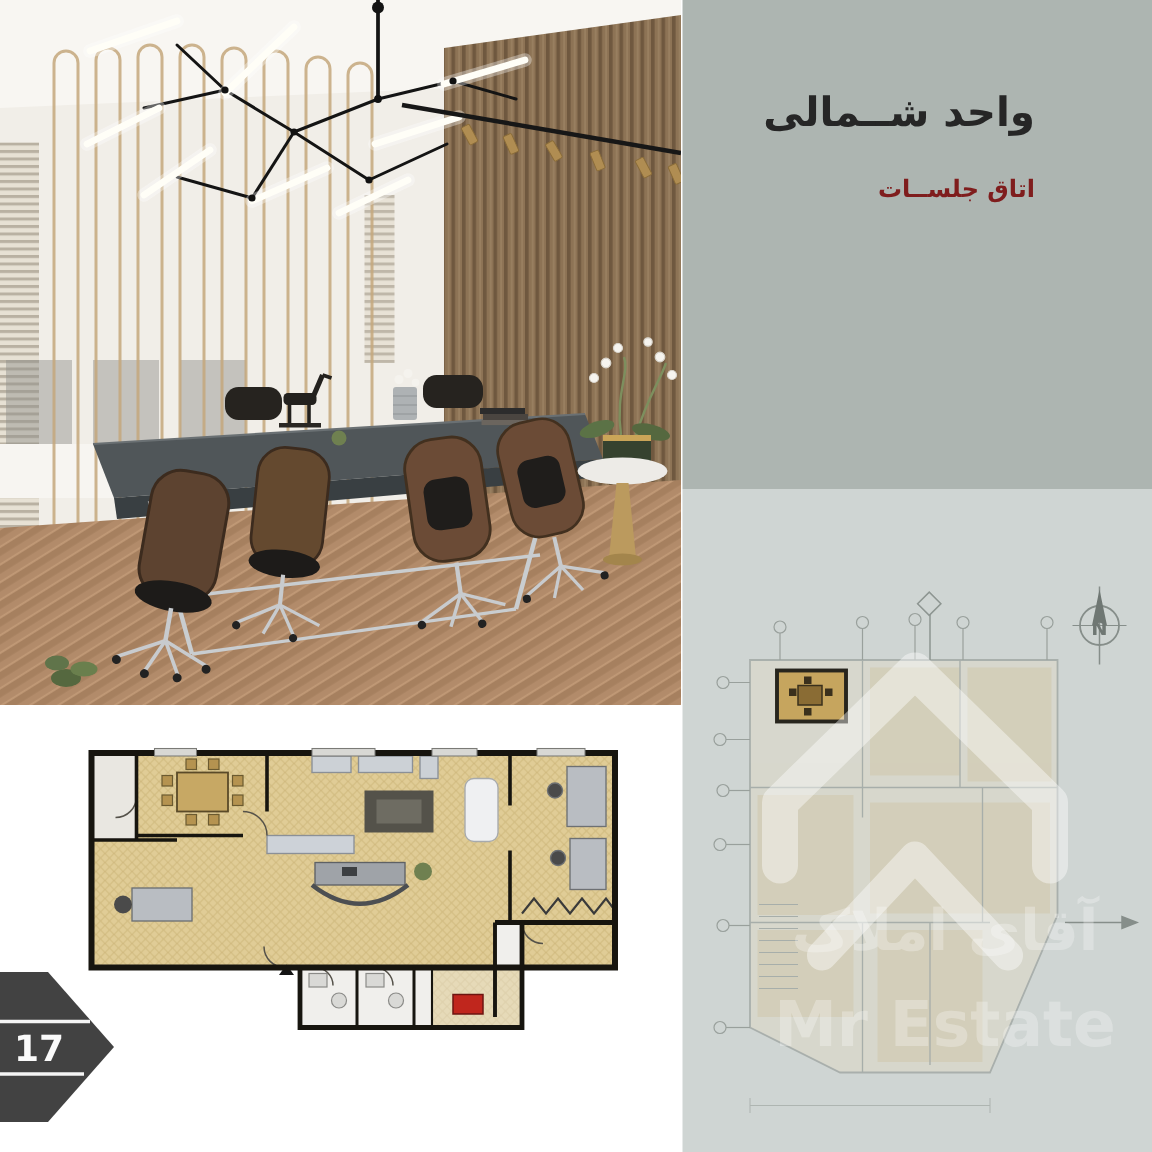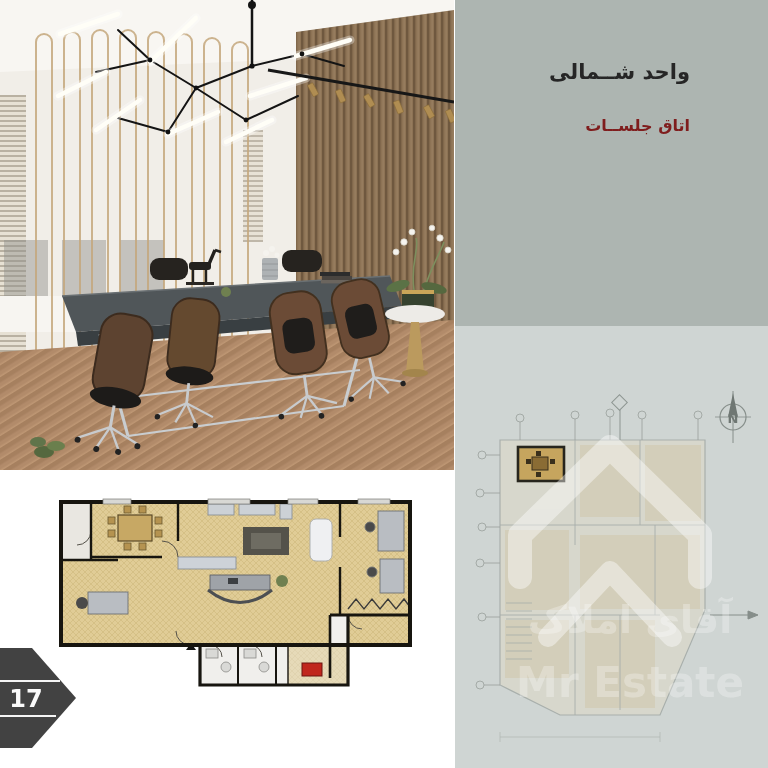--- a/index.html
+++ b/index.html
@@ -2,21 +2,21 @@
 <html lang="fa"><head>
 <meta charset="utf-8">
 <style>
   html,body{margin:0;padding:0;background:#ffffff;}
   .canvas{position:relative;width:768px;height:768px;background:#ffffff;overflow:hidden;
           font-family:"DejaVu Sans","Liberation Sans",sans-serif;}
   .photo{position:absolute;left:0;top:0;width:454px;height:470px;}
   .panel-top{position:absolute;left:455px;top:0;width:313px;height:326px;background:#adb5b1;}
   .panel-bottom{position:absolute;left:455px;top:326px;width:313px;height:442px;background:#cfd5d3;}
   .hdr-title{position:absolute;top:60px;right:78px;direction:rtl;color:#262626;
-             font-size:21px;font-weight:bold;white-space:nowrap;}
+             font-size:27px;font-weight:bold;white-space:nowrap;}
   .hdr-subtitle{position:absolute;top:116px;right:78px;direction:rtl;color:#7f1d1d;
              font-size:16px;font-weight:bold;white-space:nowrap;}
   .left-plan{position:absolute;left:58px;top:497px;width:356px;height:196px;}
   .right-plan{position:absolute;left:470px;top:385px;width:298px;height:383px;}
   .badge{position:absolute;left:0;top:640px;width:90px;height:120px;}
   .footer{position:absolute;left:70px;top:695px;width:278px;text-align:right;direction:rtl;color:#2e2e2e;}
   .area-line{font-size:18px;font-weight:bold;word-spacing:7px;white-space:nowrap;}
   .building-line{margin-top:8px;padding-left:2px;font-size:14.5px;white-space:nowrap;}
 </style>
 </head>

